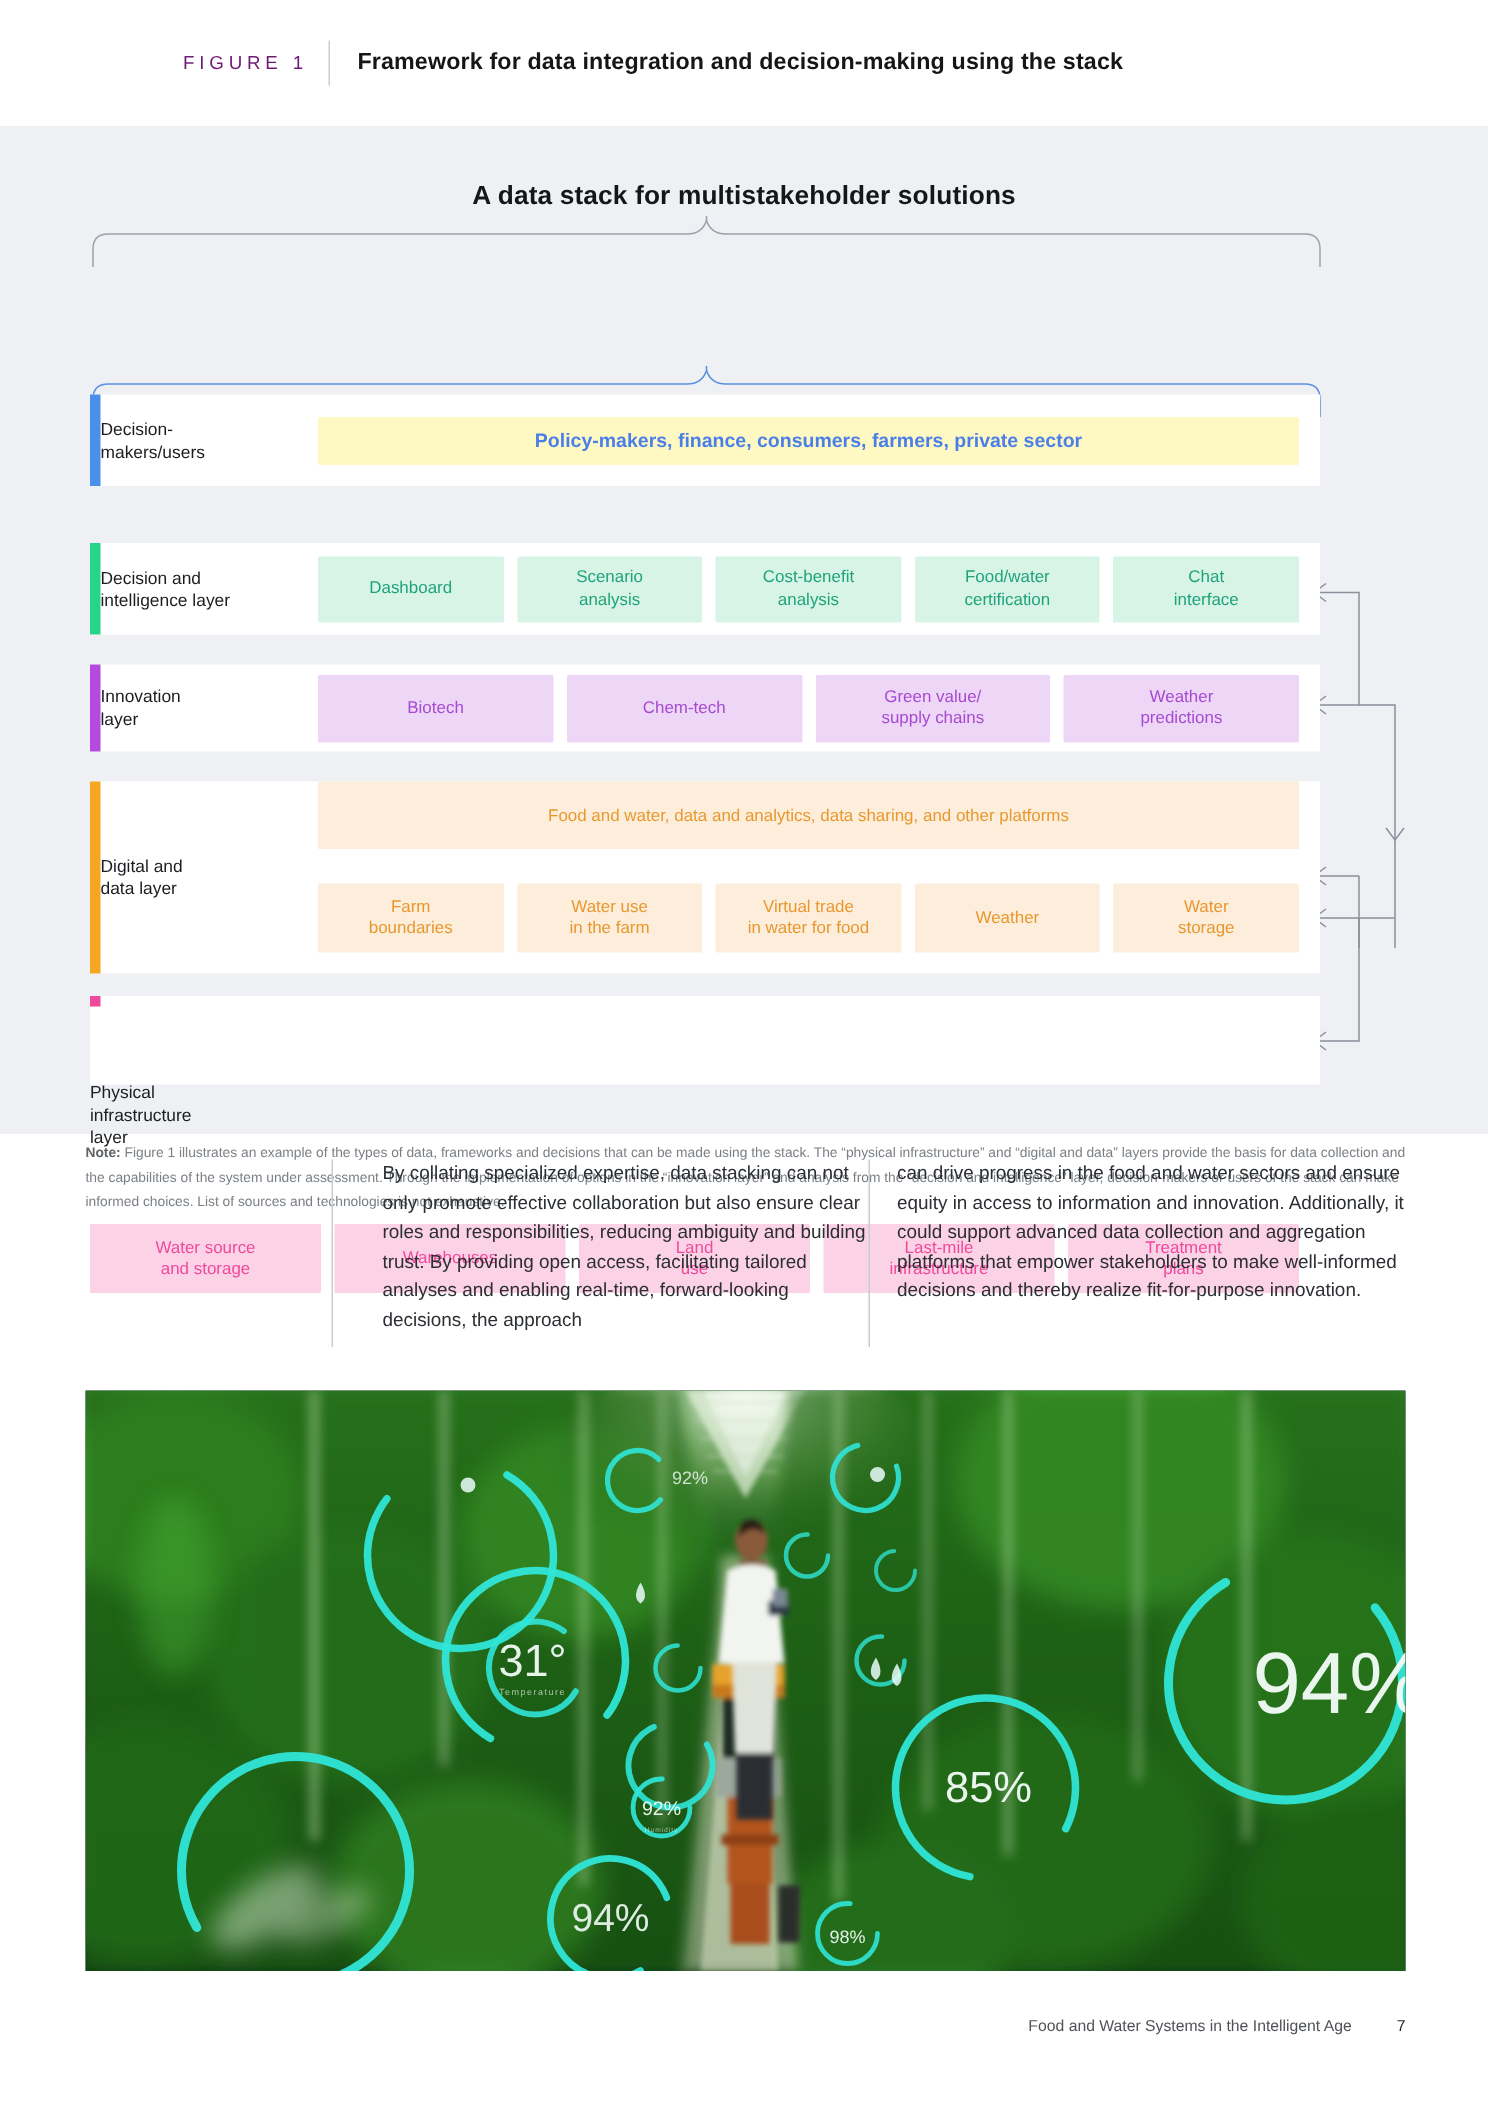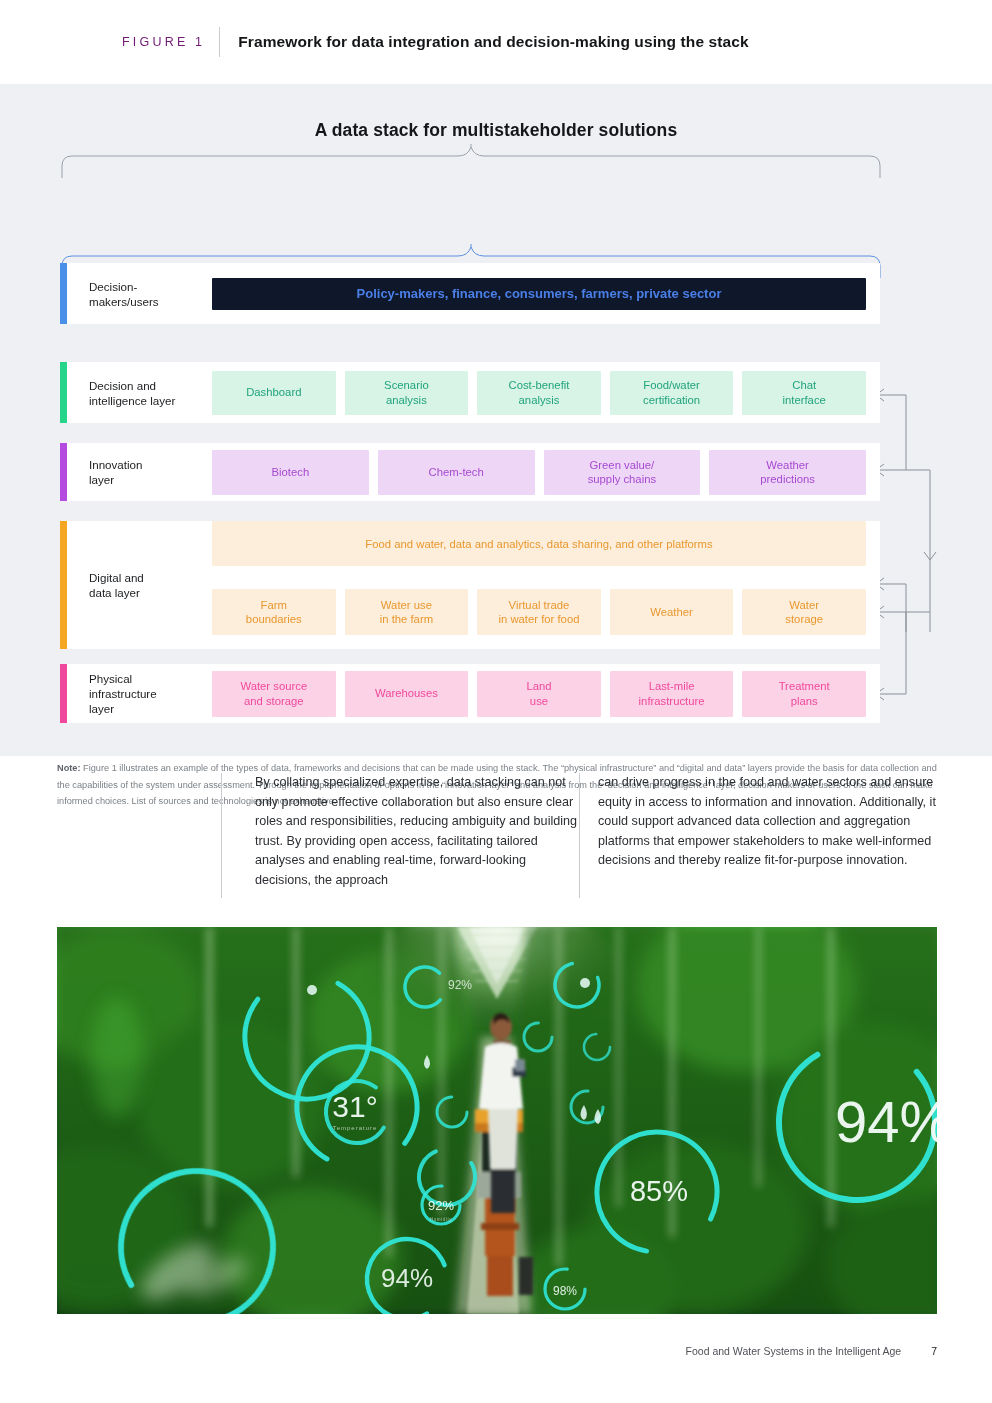--- a/index.html
+++ b/index.html
@@ -42,48 +42,48 @@
   .brace { position:absolute; }
 
   
   .row {
     position:absolute; left:60px; width:820px;
     background:#ffffff; display:flex; align-items:stretch;
   }
   .accent { width:7px; flex:0 0 7px; }
   .row-label {
     flex:0 0 145px; display:flex; align-items:center;
-    padding-left:22px; font-size:11.6px; line-height:15px; color:#1b1d20;
+    font-size:11.6px; line-height:15px; color:#1b1d20;
   }
   .tiles { flex:1; display:flex; gap:9px; align-items:center; padding-right:14px; }
   .tile {
     flex:1; display:flex; align-items:center; justify-content:center;
     text-align:center; font-size:11.3px; line-height:14.5px; border-radius:1px;
   }
   .tile-wide {
     width:100%; display:flex; align-items:center; justify-content:center;
     text-align:center; font-size:11.3px; border-radius:1px;
   }
   .stack-col { flex:1; display:flex; flex-direction:column; gap:9px; padding-right:14px; }
 
   
   #row-decision-makers { top:179px; height:61px; }
   #row-decision-makers .tiles { padding-right:14px; }
   #row-decision-intel  { top:278px; height:61px; }
   #row-innovation      { top:359px; height:58px; }
   #row-digital         { top:437px; height:128px; }
-  #row-physical        { top:580px; height:59px; }
+  #row-physical        { top:580px; height:59px;flex-direction:column; }
   #row-decision-intel  .tile { height:44px; }
   #row-innovation      .tile { height:45px; }
   #row-digital  .tile-wide   { height:45px; }
   #row-digital  .tile        { height:46px; }
   #row-physical .tile        { height:46px; }
 
   
-  .c-blue   { background:#0f172a; color:#4a7fe8; font-weight:700; font-size:13px; }
+  .c-blue   { background:#fef9c3; color:#4a7fe8; font-weight:700; font-size:13px; }
   .c-green  { background:#d7f4e7; color:#20a37c; }
   .c-purple { background:#eed6f7; color:#a64ad0; }
   .c-orange { background:#fceeda; color:#e9972e; }
   .c-pink   { background:#fcd3e6; color:#f0489c; }
 
   
   .note {
     position:absolute; left:57px; top:676px; width:880px;
     font-size:9.2px; line-height:16.5px; color:#7b8086;
   }

